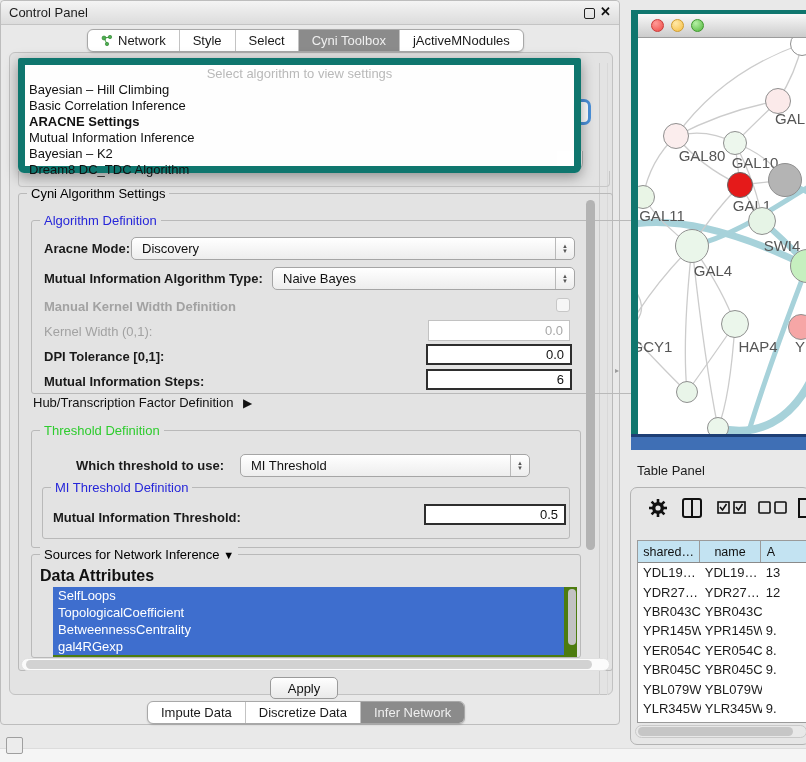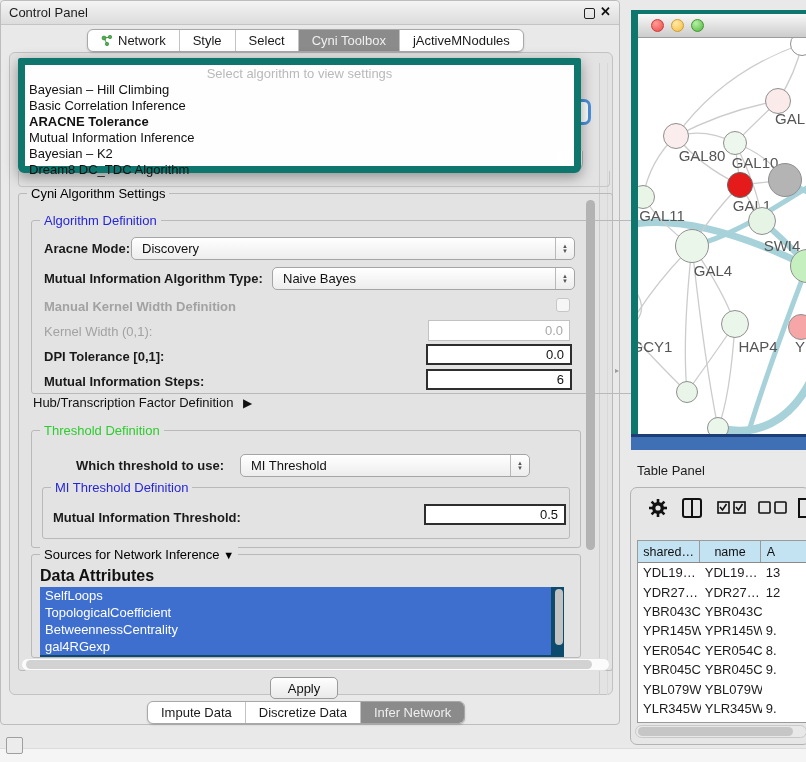--- a/index.html
+++ b/index.html
@@ -80,21 +80,21 @@
   .tfield.dis { border:1px solid #c2c2c2; color:#a8a8a8; }
 
   .checkbox { position:absolute; width:14px; height:14px; border:1px solid #c7c7c7;
     border-radius:3px; background:#f6f6f6; }
 
   #hub-row { position:absolute; left:14px; top:201px; font-size:13px; color:#111; }
   #hub-row .tri { font-size:12px; margin-left:6px; }
 
   #src-legend-tri { font-size:11px; }
   #data-attr-lbl { position:absolute; left:8px; top:12px; font-size:16px; font-weight:bold; color:#111; }
-  #attr-list { position:absolute; left:8px; top:32px; width:524px; height:70px; background:#0c4a6e; overflow:hidden; }
+  #attr-list { position:absolute; left:21px; top:32px; width:524px; height:70px; background:#4d7c0f; overflow:hidden; }
   .attr-item { height:17px; line-height:17px; font-size:13px; color:#fff; background:#3e6ece;
     padding-left:5px; width:calc(100% - 13px); }
   #attr-scroll { position:absolute; right:1px; top:2px; width:8px; height:56px;
     background:#c2c2c2; border-radius:4px; }
 
   #v-scroll { left:567px; top:6px; width:9px; height:350px; background:#b3b3b3; border-radius:5px; position:absolute; }
   #h-scroll { position:absolute; left:2px; top:464px; width:589px; height:13px; background:#fbfbfb;
     border:1px solid #e1e1e1; border-radius:7px; }
   #h-scroll .thumb { position:absolute; left:4px; top:1px; width:566px; height:9px;
     background:#d2d2d2; border-radius:5px; }
@@ -187,21 +187,21 @@
     <div class="seg">
         <span>jActiveMNodules</span>
       </div>
   </div>
 
   <div class="abs" id="algo-popup">
     <div id="algo-prompt">Select algorithm to view settings</div>
     <div id="algo-list">
         <div class="dd-item">Bayesian – Hill Climbing</div>
         <div class="dd-item">Basic Correlation Inference</div>
-        <div class="dd-item bold">ARACNE Tolerance</div>
+        <div class="dd-item bold">ARACNE Settings</div>
         <div class="dd-item">Mutual Information Inference</div>
         <div class="dd-item">Bayesian – K2</div>
         <div class="dd-item">Dream8 DC_TDC Algorithm</div>
       </div>
   </div>
 
   <div class="fs" id="fs-settings">
     <legend>Cyni Algorithm Settings</legend>
 
     <div class="fs" id="fs-algdef">

